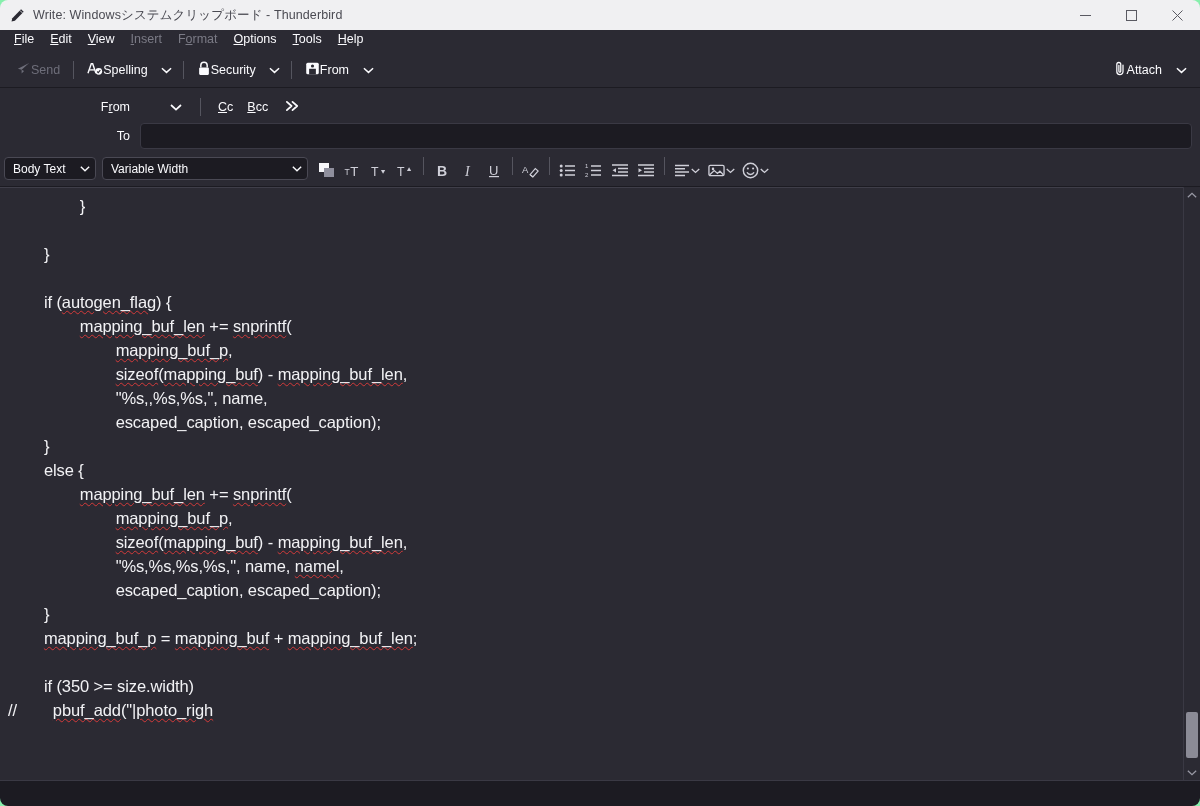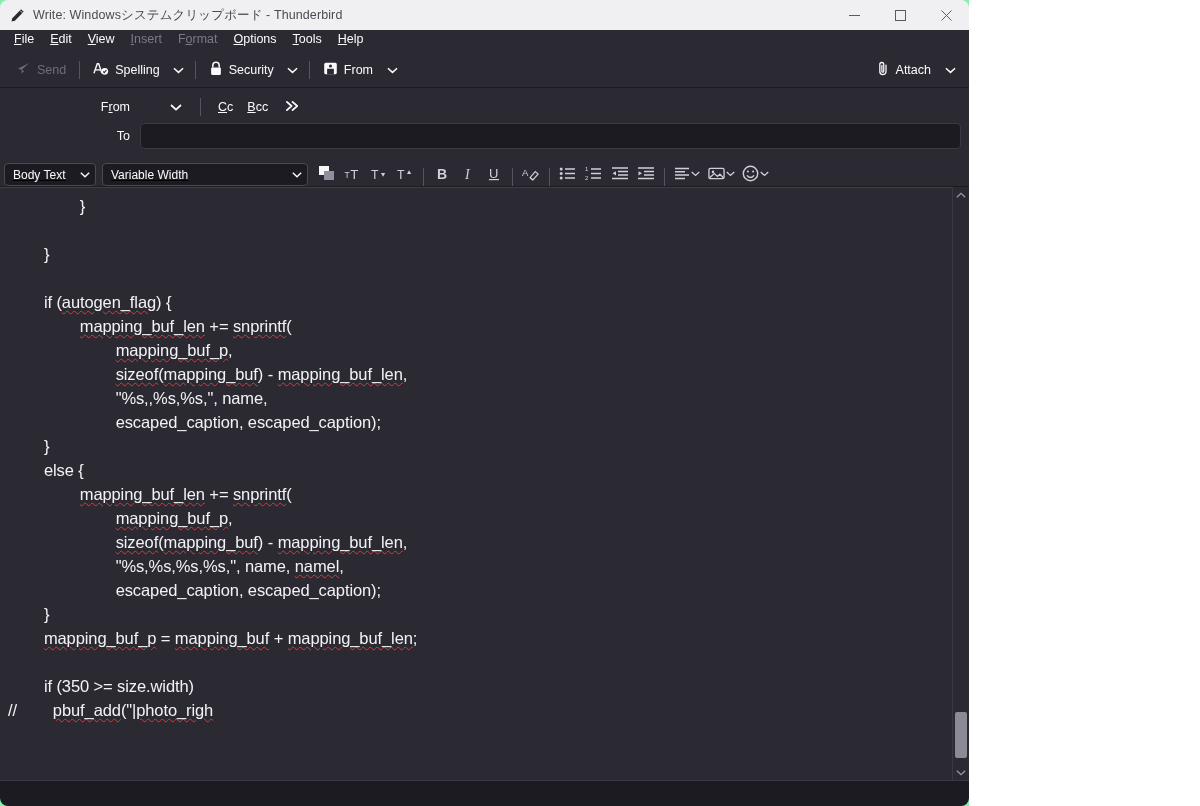--- a/index.html
+++ b/index.html
@@ -3,21 +3,21 @@
 <meta charset="utf-8">
 <style>
   * { box-sizing: border-box; margin: 0; padding: 0; }
   html, body {
     width: 1200px; height: 806px;
     background: #ffffff;
     font-family: "Liberation Sans", sans-serif;
     overflow: hidden;
   }
   .window {
-    width: 969px; height: 806px;
+    width: 1200px; height: 806px;
     display: flex; flex-direction: column;
     background: #86efac;
     position: relative;
   }
 
   
   .titlebar {
     height: 30px; min-height: 30px;
     background: #f0f0f2;
     display: flex; align-items: center;
@@ -68,21 +68,21 @@
 
   
   .comp-toolbar {
     height: 36px; min-height: 36px;
     background: #2b2a33;
     display: flex; align-items: center;
     padding: 0 8px;
     border-bottom: 1px solid #1c1b22;
   }
   .tb-btn {
-    display: flex; align-items: center; gap: 6px;
+    display: flex; align-items: center; 
     height: 28px; padding: 0 8px;
     border-radius: 4px;
     font-size: 12.5px;
     color: #fbfbfe;
     white-space: nowrap;
   }
   .tb-btn.disabled { color: #6e6e7a; }
   .tb-caret {
     display:flex; align-items:center; justify-content:center;
     width: 22px; height: 28px;
@@ -161,24 +161,23 @@
     color: #fbfbfe;
     overflow: hidden;
     white-space: nowrap;
   }
   .input-field.subject { border-color: #4a4954; }
 
   
   .fmt-toolbar {
     height: 30px; min-height: 30px;
     background: #2b2a33;
-    display: flex; align-items: flex-end;
+    display: flex; align-items: flex-start;
     padding: 0 4px;
     border-bottom: 1px solid #1c1b22;
-    text-decoration: underline;
   }
   .select-box {
     height: 23px;
     background: #1c1b22;
     border: 1px solid #4a4954;
     border-radius: 4px;
     display: flex; align-items: center; justify-content: space-between;
     padding: 0 5px 0 8px;
     font-size: 12px;
     color: #fbfbfe;

